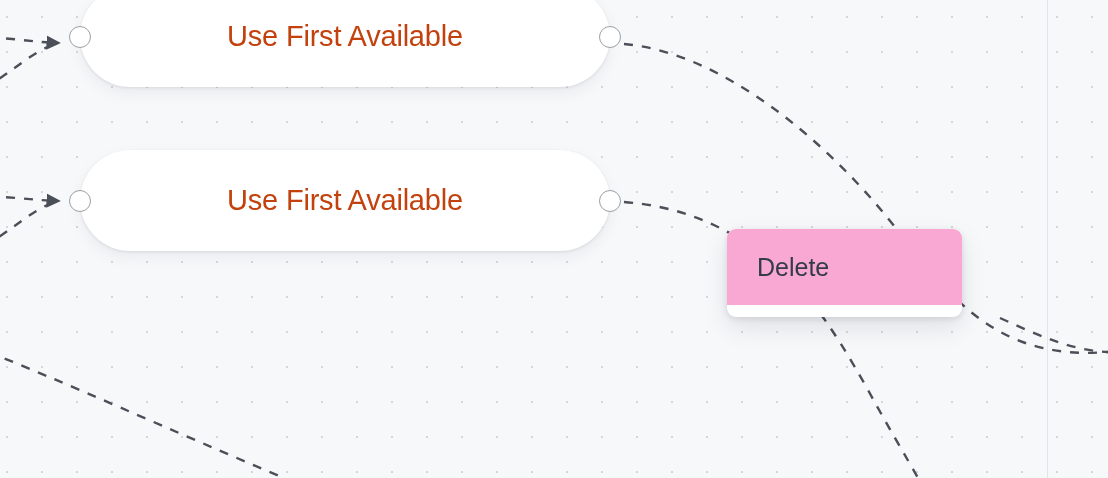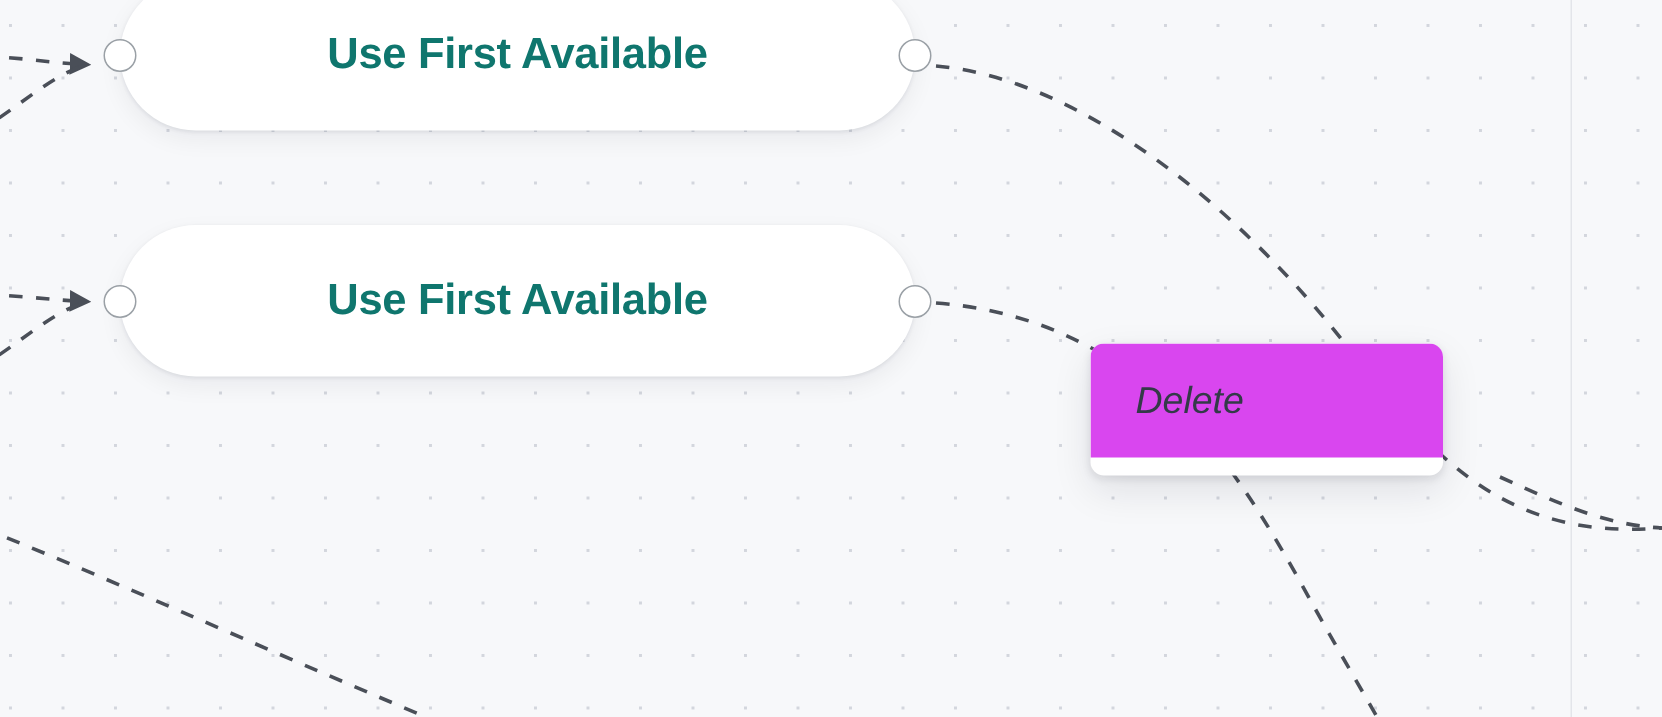--- a/index.html
+++ b/index.html
@@ -37,22 +37,22 @@
     position: absolute;
     background: #ffffff;
     border-radius: 999px;
     box-shadow: 0 1px 3px rgba(16, 24, 40, 0.09), 0 6px 16px rgba(16, 24, 40, 0.06);
     display: flex;
     align-items: center;
     justify-content: center;
   }
   .node-label {
     font-size: 29px;
-    font-weight: bold;
-    color: #0f766e;
+    font-weight: normal;
+    color: #c2410c;
     letter-spacing: -0.2px;
     white-space: nowrap;
     user-select: none;
   }
   .port {
     position: absolute;
     width: 22px;
     height: 22px;
     border-radius: 50%;
     background: #ffffff;
@@ -70,24 +70,23 @@
     overflow: hidden;
     padding-bottom: 12px;
   }
   .menu-item {
     height: 76px;
     display: flex;
     align-items: center;
     padding-left: 30px;
     font-size: 25px;
     color: #333a48;
-    background: #d946ef;
+    background: #f9a8d4;
     box-sizing: border-box;
     user-select: none;
-    font-style: italic;
   }
 </style>
 </head>
 <body>
 
 <div id="canvas">
 
   <svg id="edges" viewBox="0 0 1108 478" xmlns="http://www.w3.org/2000/svg">
     <defs>
       <marker id="arrow" viewBox="0 0 10 10" refX="8" refY="5" markerWidth="6" markerHeight="6" orient="auto-start-reverse">

